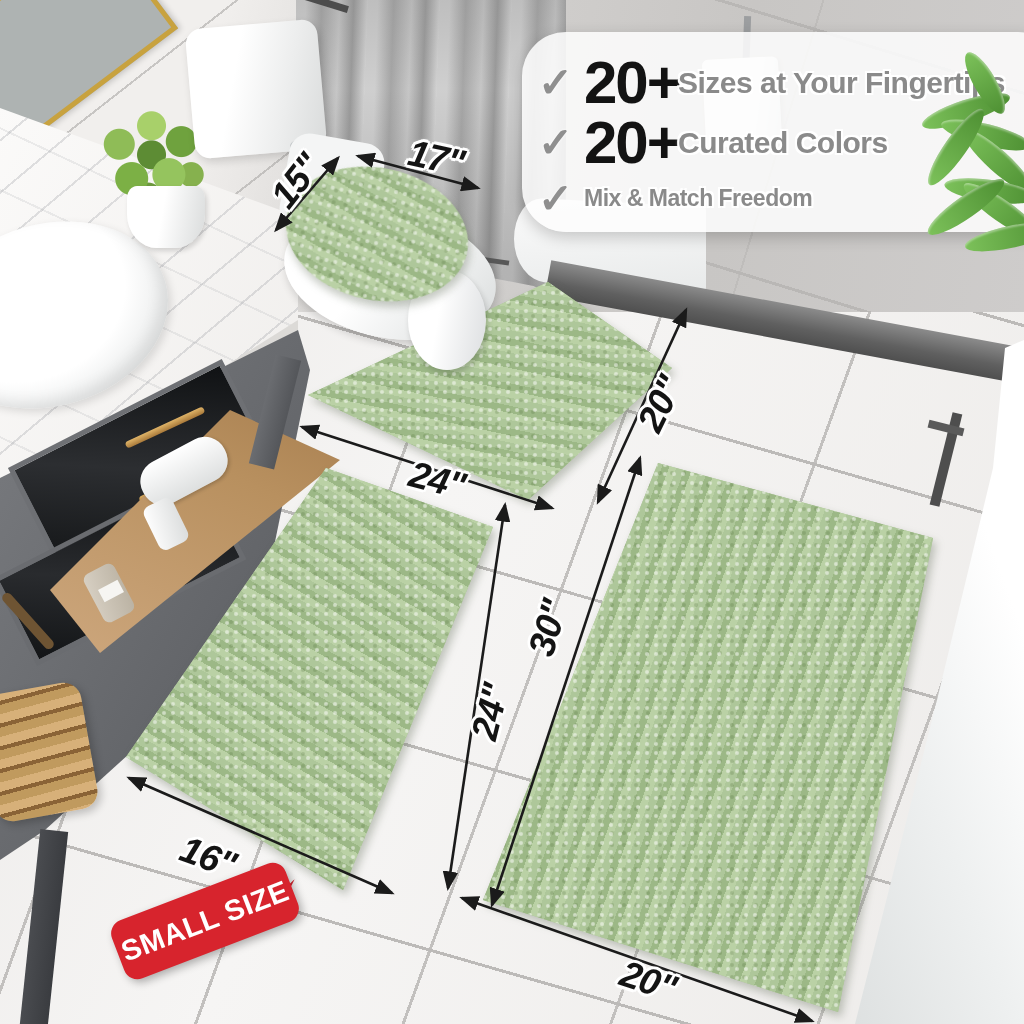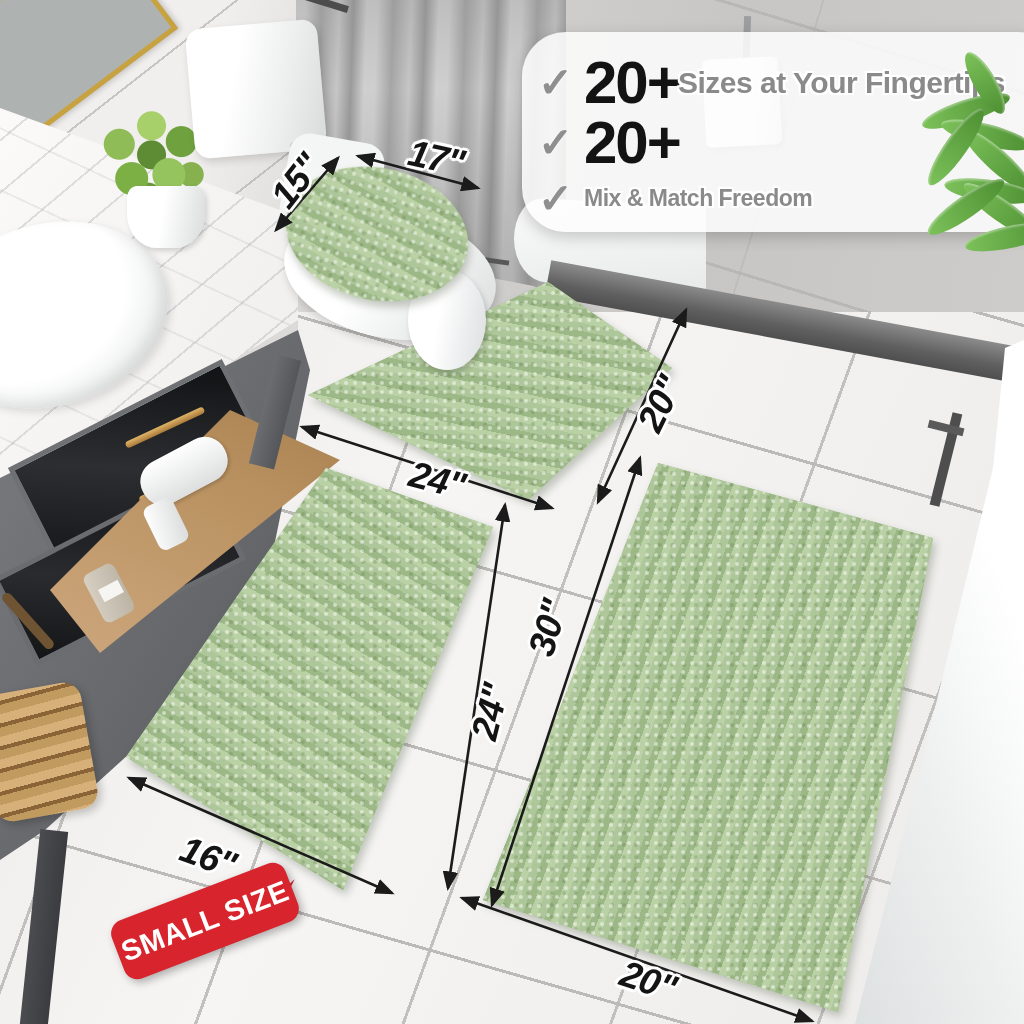--- a/index.html
+++ b/index.html
@@ -175,20 +175,21 @@
 
   <div class="abs panel">
     <div class="feat-row" style="top:16px;">
       <span class="feat-check">✓</span>
       <span class="feat-value">20+</span>
       <span class="feat-label">Sizes at Your Fingertips</span>
     </div>
     <div class="feat-row" style="top:76px;">
       <span class="feat-check">✓</span>
       <span class="feat-value">20+</span>
+      <span class="feat-label">Curated Colors</span>
     </div>
     <div class="feat-row" style="top:142px;">
       <span class="feat-check">✓</span>
       <span class="feat-label" style="font-size:23px;">Mix &amp; Match Freedom</span>
     </div>
   </div>
 
   <div class="abs" style="left:860px;top:40px;width:164px;height:210px;">
     <div class="leaf" style="left:60px;top:60px;transform:rotate(-18deg);"></div>
     <div class="leaf" style="left:80px;top:84px;transform:rotate(14deg);"></div>

